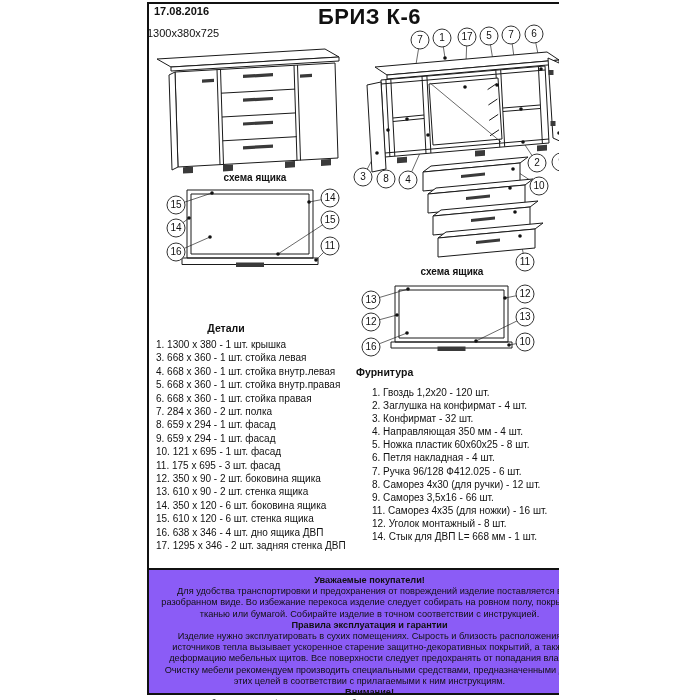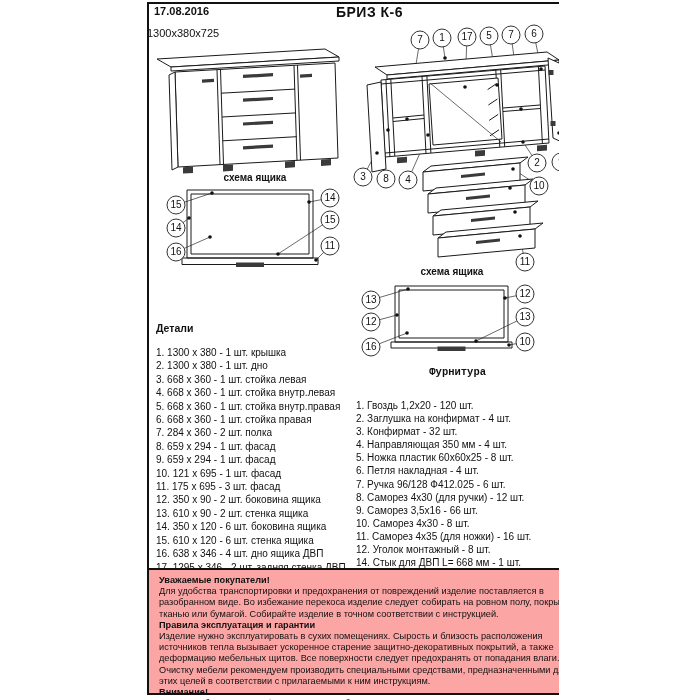--- a/index.html
+++ b/index.html
@@ -2,43 +2,43 @@
 <html><head>
 <meta charset="utf-8">
 <style>
   html,body{margin:0;padding:0;background:#fff;}
   .canvas{position:relative;width:559px;height:700px;background:#fff;overflow:hidden;
           font-family:"Liberation Sans",sans-serif;color:#111;}
   .page-frame{position:absolute;left:147px;top:2px;width:445px;height:693px;
               border:2px solid #111;box-sizing:border-box;background:#fff;}
   .doc-date{position:absolute;left:154px;top:5px;font-size:11px;font-weight:bold;}
   .doc-title{position:absolute;left:147px;top:4px;width:445px;text-align:center;
-             font-size:14px;font-weight:bold;letter-spacing:.5px;}
+             font-size:22px;font-weight:bold;letter-spacing:.5px;}
   .doc-subtitle{position:absolute;left:147px;top:27px;width:445px;text-align:left;
                 font-size:11px;font-weight:normal;}
   .fig-overlay{position:absolute;left:145px;top:20px;width:450px;height:350px;}
   .fig-overlay path,.fig-overlay rect.draw{stroke:#1a1a1a;stroke-width:1;fill:none;stroke-linejoin:round;}
   .fig-overlay .face{fill:#fff;}
   .fig-overlay .dark{fill:#3a3a3a;stroke:none;}
   .fig-overlay .leader{stroke:#444;stroke-width:.8;fill:none;}
   .fig-overlay .dot{fill:#111;stroke:none;}
   .fig-overlay .co-circle{fill:#fff;stroke:#333;stroke-width:1;}
   .fig-overlay .co-text{font:10px "Liberation Sans",sans-serif;fill:#111;text-anchor:middle;}
   .fig-title{font:bold 10px "Liberation Sans",sans-serif;fill:#111;text-anchor:middle;}
   .list-block{position:absolute;font-size:10px;}
   .parts-list{left:156px;top:322px;width:200px;}
   .hardware-list{left:356px;top:366px;width:232px;}
   .list-heading{font-weight:bold;font-size:10.5px;}
-  .parts-list .list-heading{width:140px;margin-bottom:12px;}
-  .hardware-list .list-heading{width:130px;text-align:right;margin-bottom:21px;font-family:Liberation Mono, monospace;}
+  .parts-list .list-heading{width:140px;text-align:center;margin-bottom:4px;}
+  .hardware-list .list-heading{width:130px;text-align:left;margin-bottom:8px;}
   .parts-list .li{line-height:13.4px;white-space:nowrap;}
-  .hardware-list .li{line-height:13.1px;white-space:nowrap;}
+  .hardware-list .li{line-height:13.1px;white-space:nowrap;margin-left:16px;}
   .notice-box{position:absolute;left:147px;top:568px;width:445px;height:127px;
-              border:2px solid #111;box-sizing:border-box;background:#fca5a5;
-              padding:5px 10px;text-align:left;font-size:9.2px;line-height:11.2px;}
+              border:2px solid #111;box-sizing:border-box;background:#8b5cf6;
+              padding:5px 10px;text-align:center;font-size:9.2px;line-height:11.2px;}
   .notice-box .nh{font-weight:bold;}
 </style>
 </head>
 <body>
 
 <div class="canvas">
   <div class="page-frame"></div>
   <div class="doc-date">17.08.2016</div>
   <div class="doc-title">БРИЗ К-6</div>
   <div class="doc-subtitle">1300х380х725</div>
@@ -285,21 +285,20 @@
             <text class="co-text" x="380" y="320.2">10</text>
           </g>
       </g>
     </g>
   </svg>
 
   <div class="list-block parts-list">
     <div class="list-heading">Детали</div>
     <div>
         <div class="li">1. 1300 х 380 - 1 шт. крышка</div>
-        <div class="li">2. 1300 х 380 - 1 шт. дно</div>
         <div class="li">3. 668 х 360 - 1 шт. стойка левая</div>
         <div class="li">4. 668 х 360 - 1 шт. стойка внутр.левая</div>
         <div class="li">5. 668 х 360 - 1 шт. стойка внутр.правая</div>
         <div class="li">6. 668 х 360 - 1 шт. стойка правая</div>
         <div class="li">7. 284 х 360 - 2 шт. полка</div>
         <div class="li">8. 659 х 294 - 1 шт. фасад</div>
         <div class="li">9. 659 х 294 - 1 шт. фасад</div>
         <div class="li">10. 121 х 695 - 1 шт. фасад</div>
         <div class="li">11. 175 х 695 - 3 шт. фасад</div>
         <div class="li">12. 350 х 90 - 2 шт. боковина ящика</div>
@@ -316,21 +315,20 @@
     <div>
         <div class="li">1. Гвоздь 1,2х20 - 120 шт.</div>
         <div class="li">2. Заглушка на конфирмат - 4 шт.</div>
         <div class="li">3. Конфирмат - 32 шт.</div>
         <div class="li">4. Направляющая 350 мм - 4 шт.</div>
         <div class="li">5. Ножка пластик 60х60х25 - 8 шт.</div>
         <div class="li">6. Петля накладная - 4 шт.</div>
         <div class="li">7. Ручка 96/128 Ф412.025 - 6 шт.</div>
         <div class="li">8. Саморез 4х30 (для ручки) - 12 шт.</div>
         <div class="li">9. Саморез 3,5х16 - 66 шт.</div>
-        <div class="li">10. Саморез 4х30 - 8 шт.</div>
         <div class="li">11. Саморез 4х35 (для ножки) - 16 шт.</div>
         <div class="li">12. Уголок монтажный - 8 шт.</div>
         <div class="li">14. Стык для ДВП L= 668 мм - 1 шт.</div>
       </div>
   </div>
 
   <div class="notice-box">
     <div class="nh">Уважаемые покупатели!</div>
     <div>Для удобства транспортировки и предохранения от повреждений изделие поставляется в разобранном виде. Во избежание перекоса изделие следует собирать на ровном полу, покрытом тканью или бумагой. Собирайте изделие в точном соответствии с инструкцией.</div>
     <div class="nh">Правила эксплуатация и гарантии</div>

